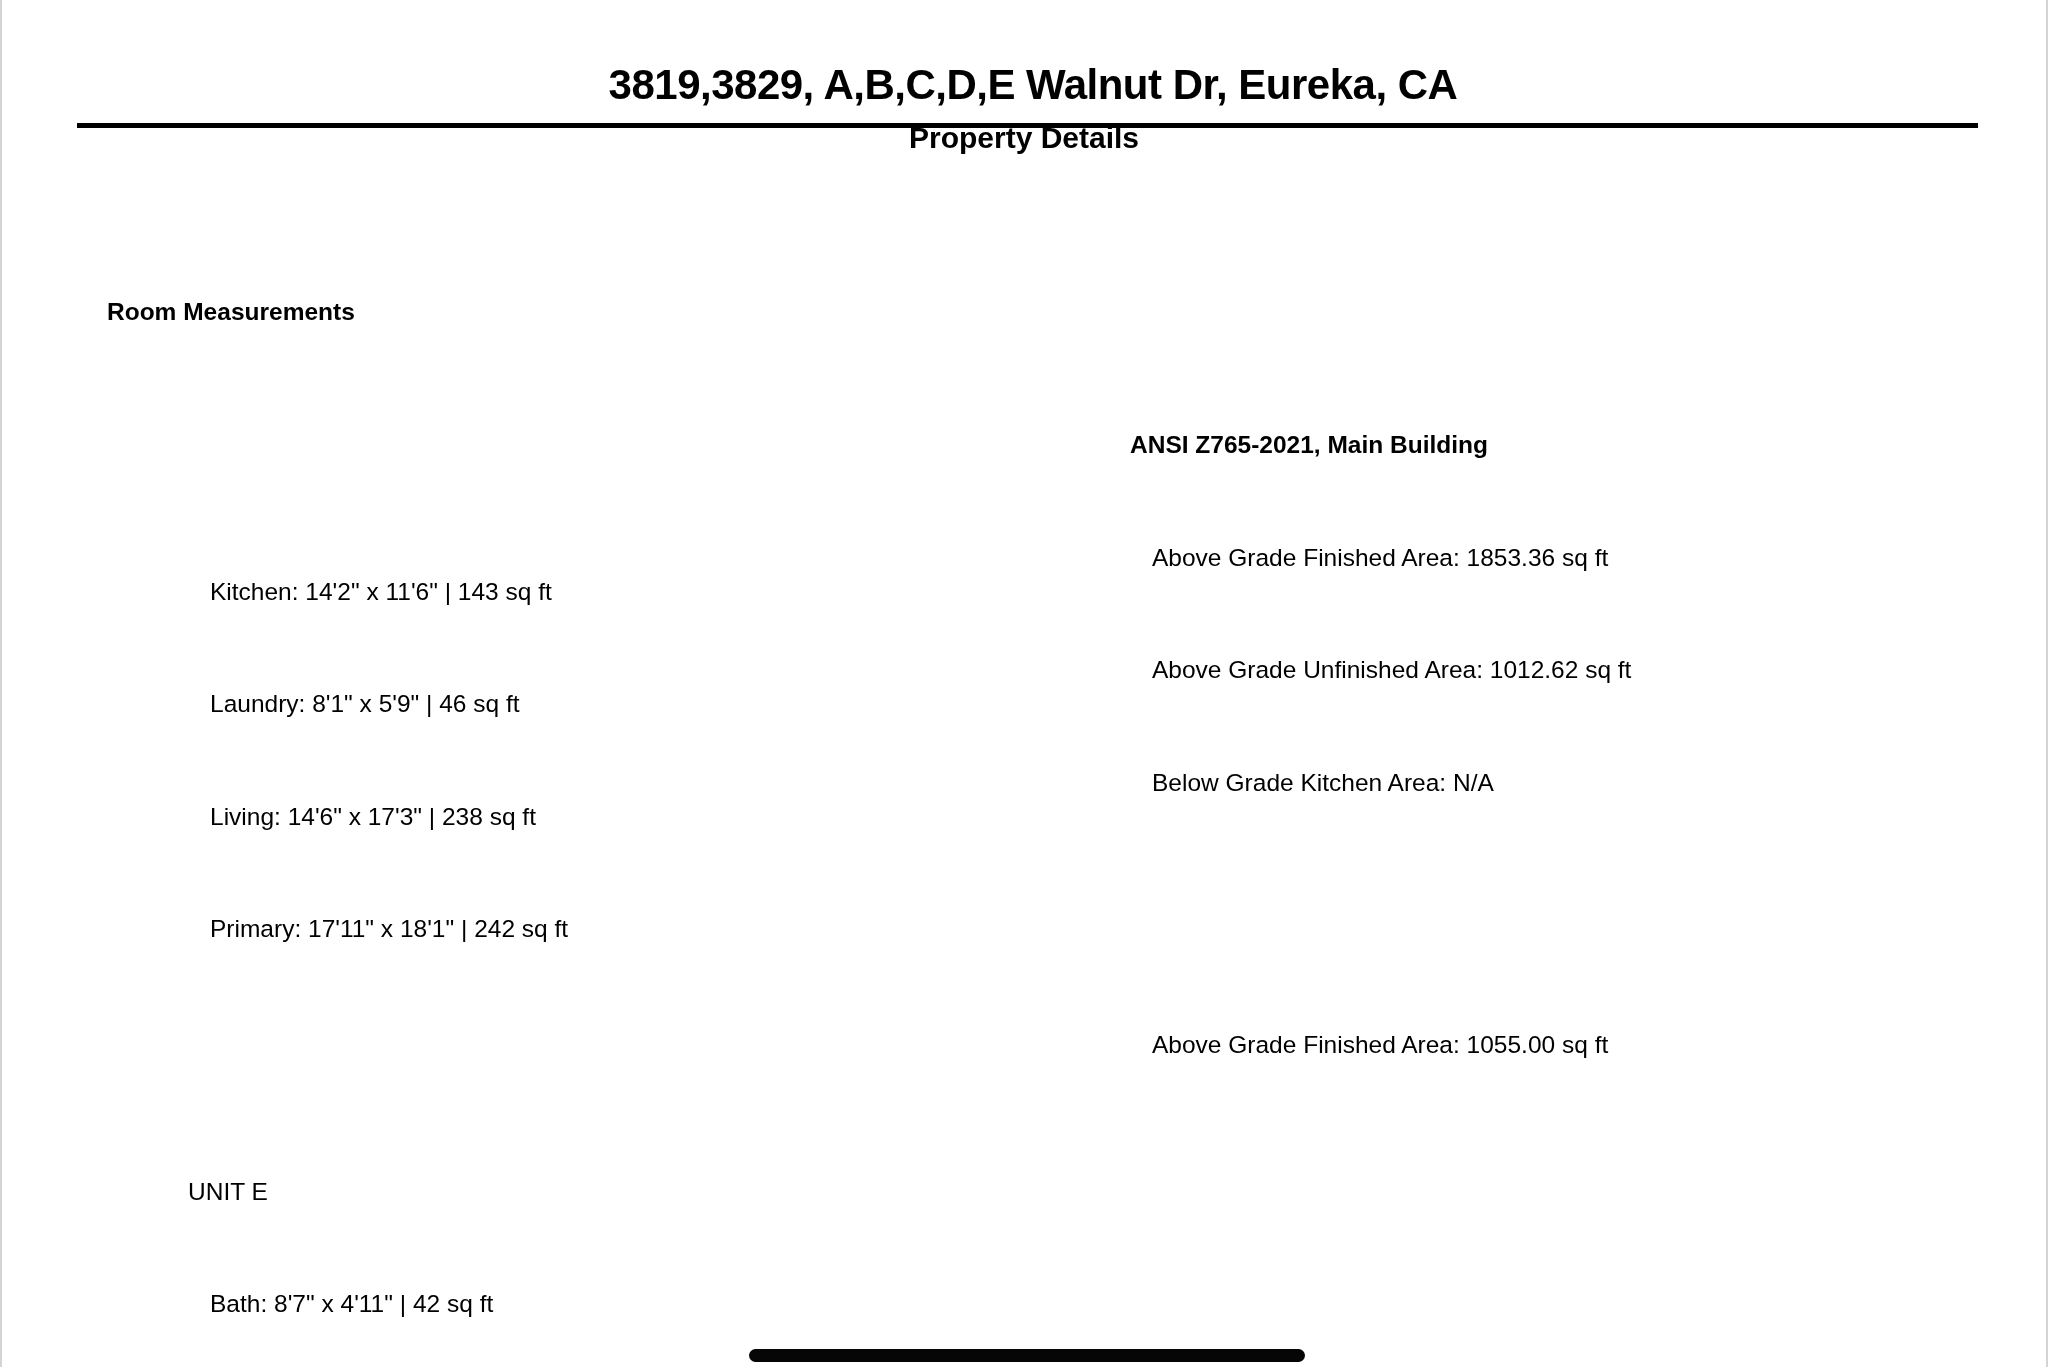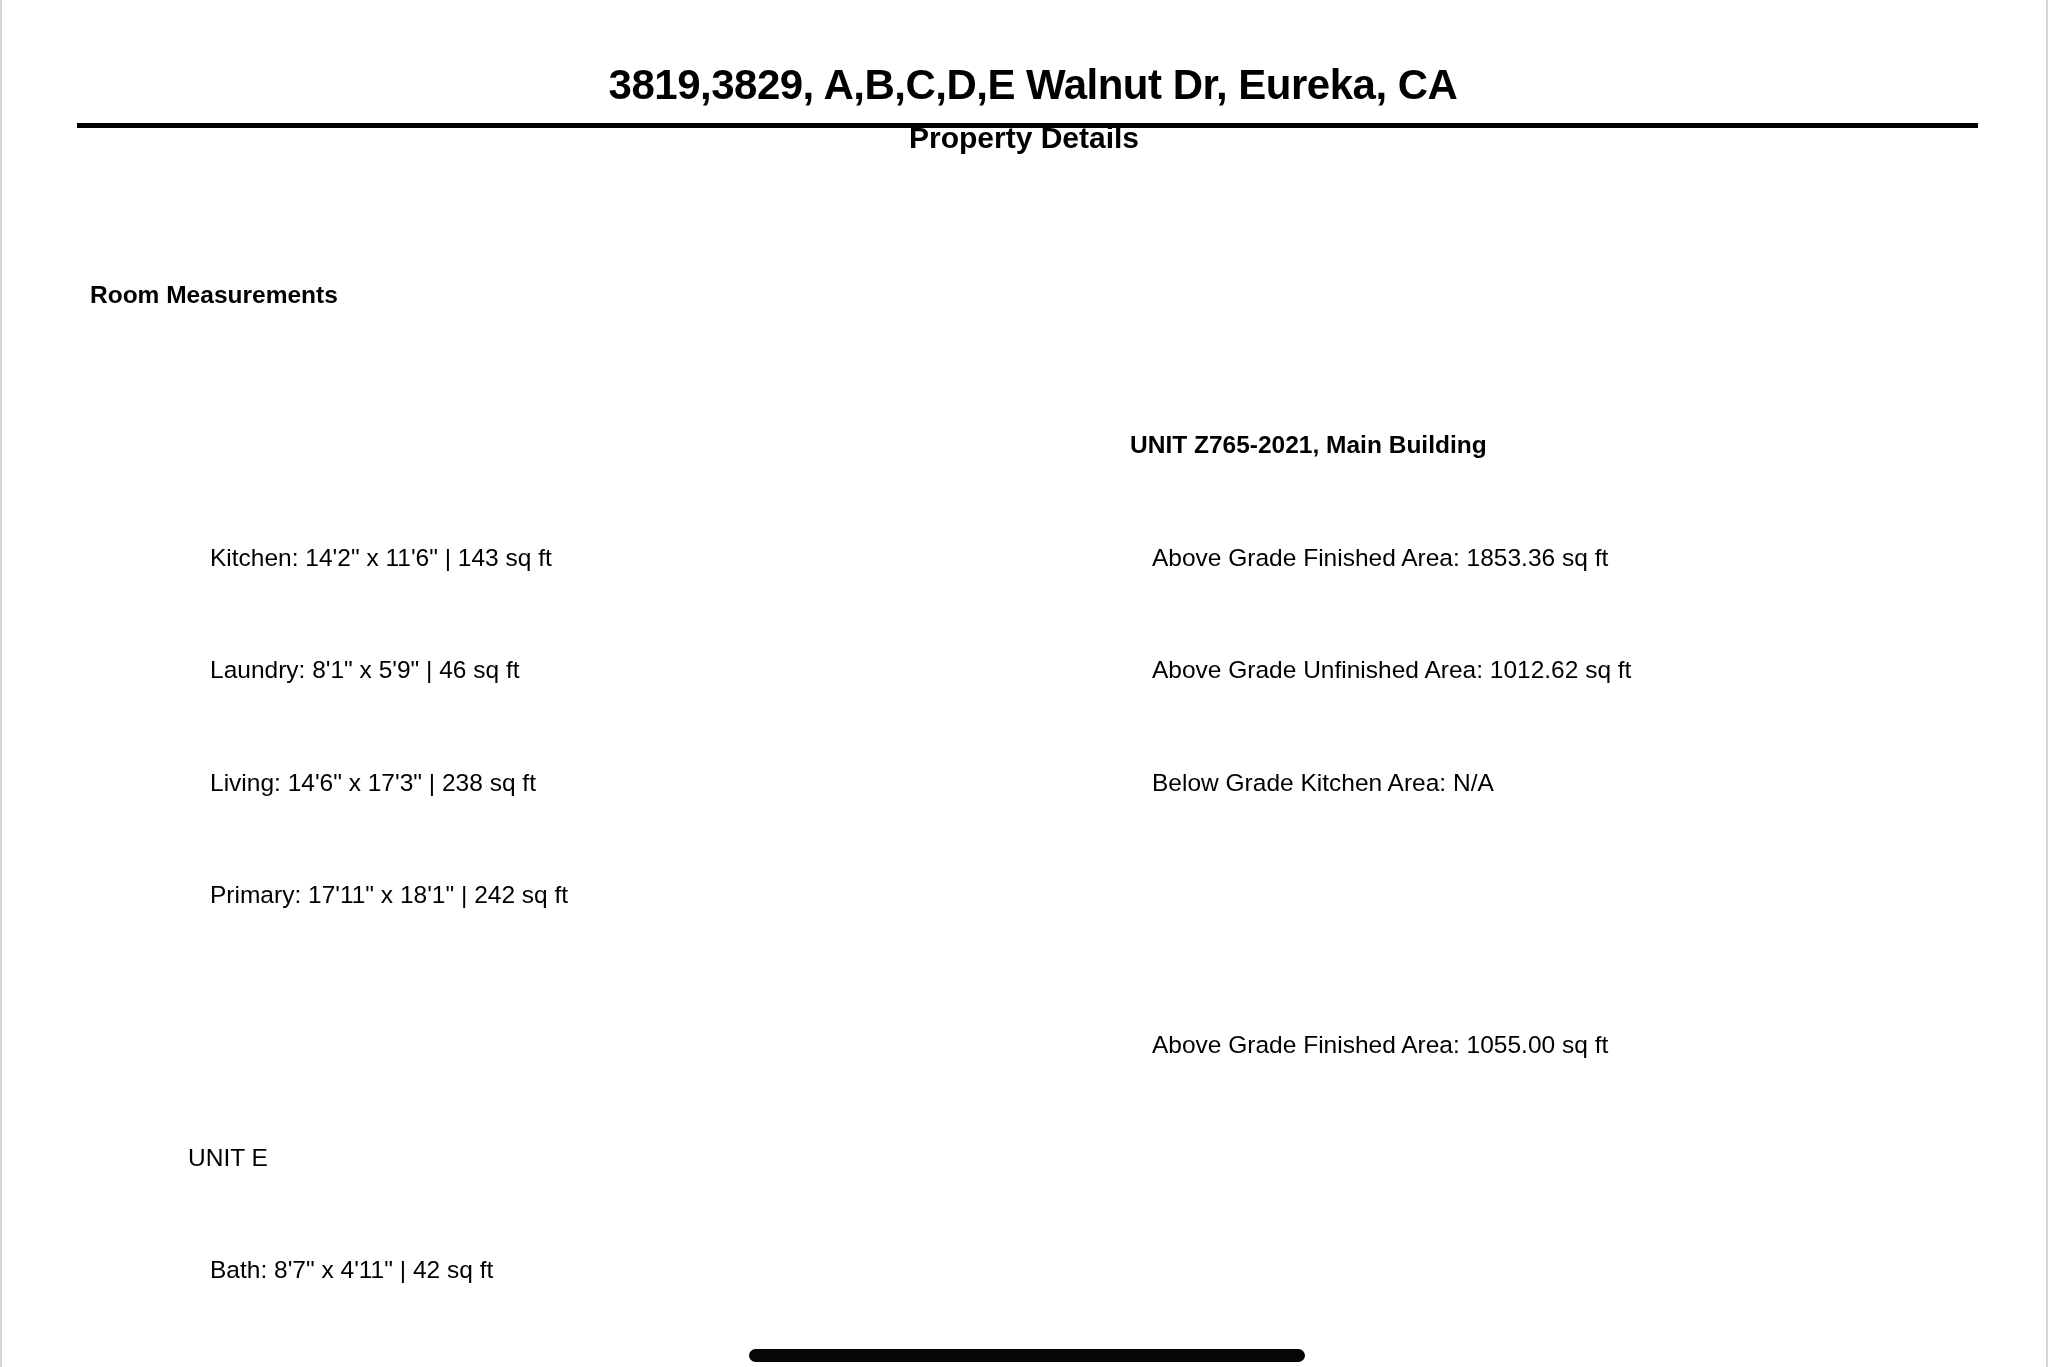--- a/index.html
+++ b/index.html
@@ -45,21 +45,21 @@
   .col {
     position: absolute;
     top: 201px;
     font-size: 24.5px;
     line-height: 37.5px;
     white-space: pre;
   }
   .col-left  { left: 88px; }
   .col-right { left: 1054px; }
   .col h3 {
-    margin: 0;
+    margin: 17px;
     font-size: 24.5px;
     font-weight: 700;
     line-height: 37.5px;
   }
   .sp { height: 37.5px; }
   .line { min-height: 37.5px; }
   .bold { font-weight: 700; }
   .ind-grp   { padding-left: 74px; }
   .ind-sub   { padding-left: 98px; }
   .ind-item  { padding-left: 120px; }
@@ -111,21 +111,21 @@
     
     
     
     
     
   </section>
 
   <section class="col col-right">
     <div class="sp"></div>
 
-    <div class="line ind-grp bold">UNIT Z765-2021, Main Building</div>
+    <div class="line ind-grp bold">ANSI Z765-2021, Main Building</div>
     <div class="line ind-item2">Above Grade Finished Area: 1853.36 sq ft</div>
     <div class="line ind-item2">Above Grade Unfinished Area: 1012.62 sq ft</div>
     <div class="line ind-item2">Below Grade Kitchen Area: N/A</div>
 
     <div class="sp"></div>
     <div class="line ind-item2">Above Grade Finished Area: 1055.00 sq ft</div>
     
     
     
   </section>

